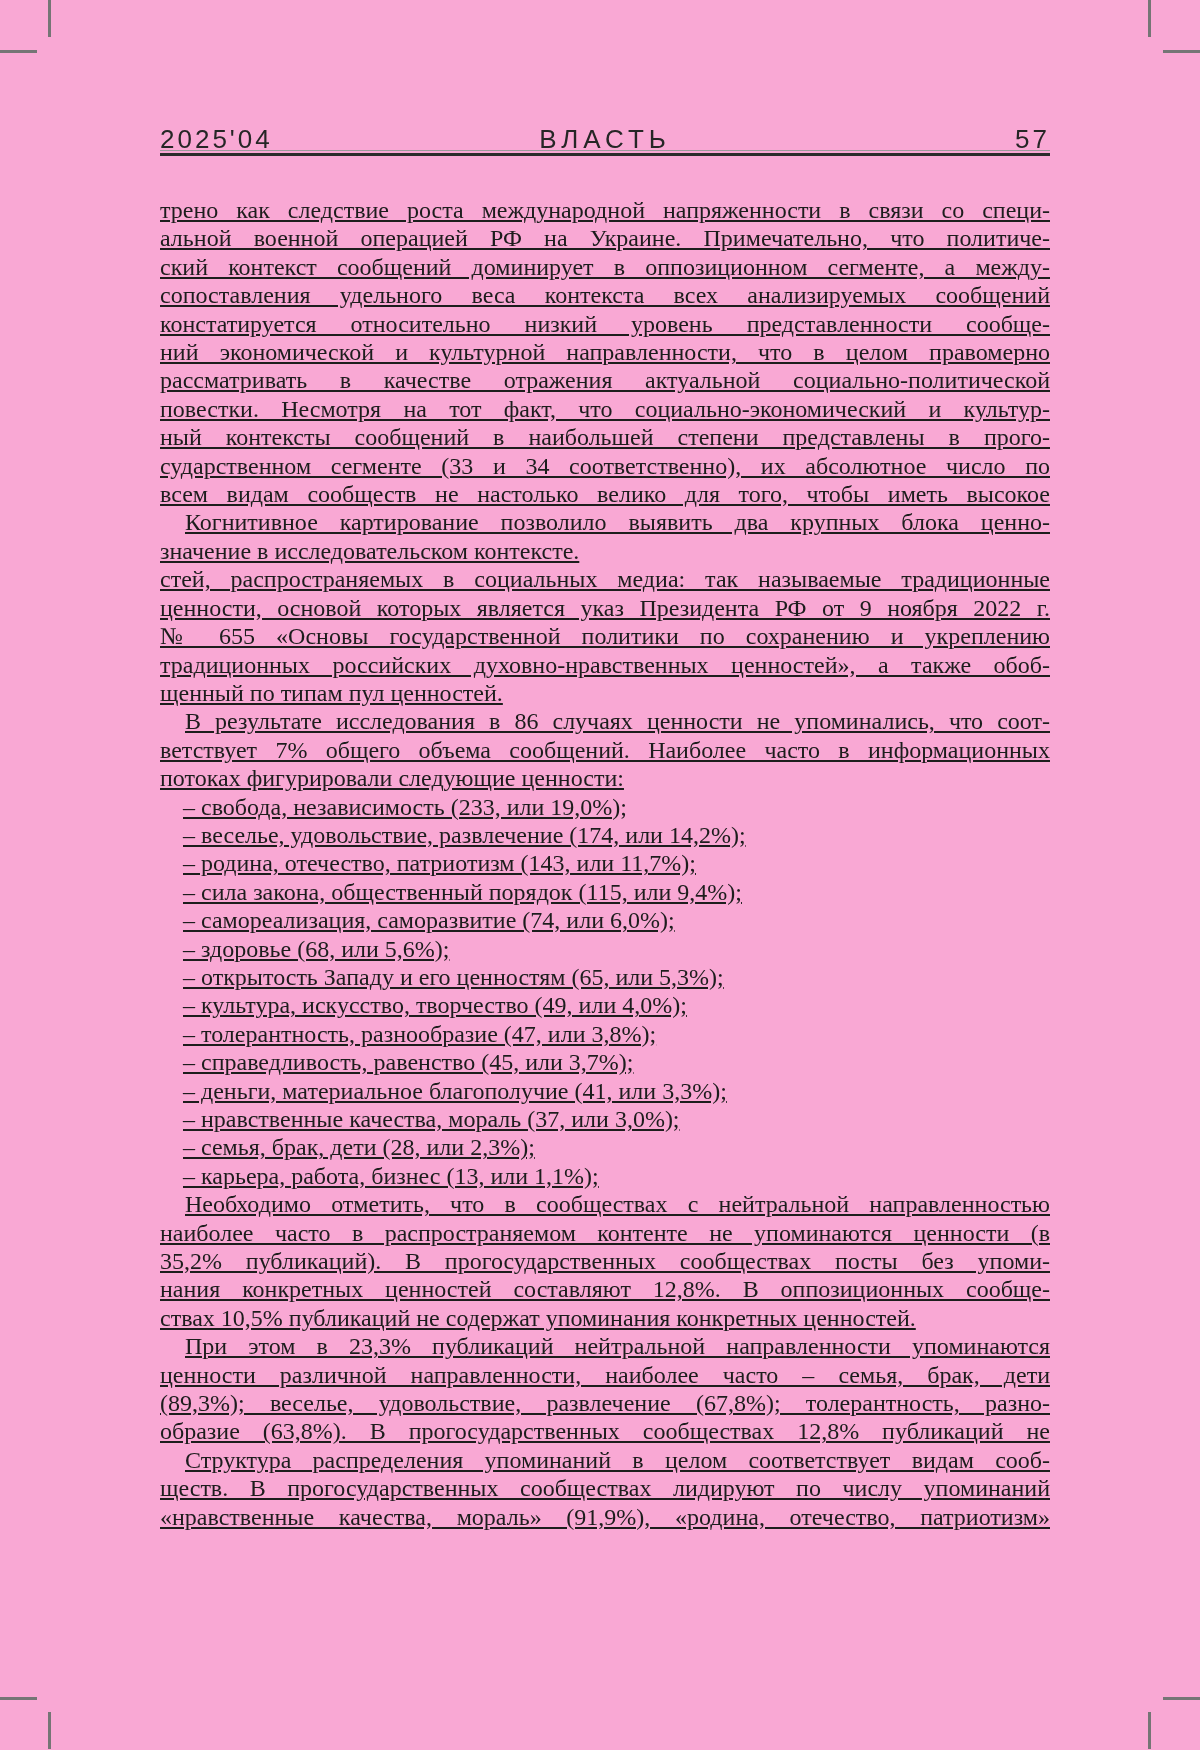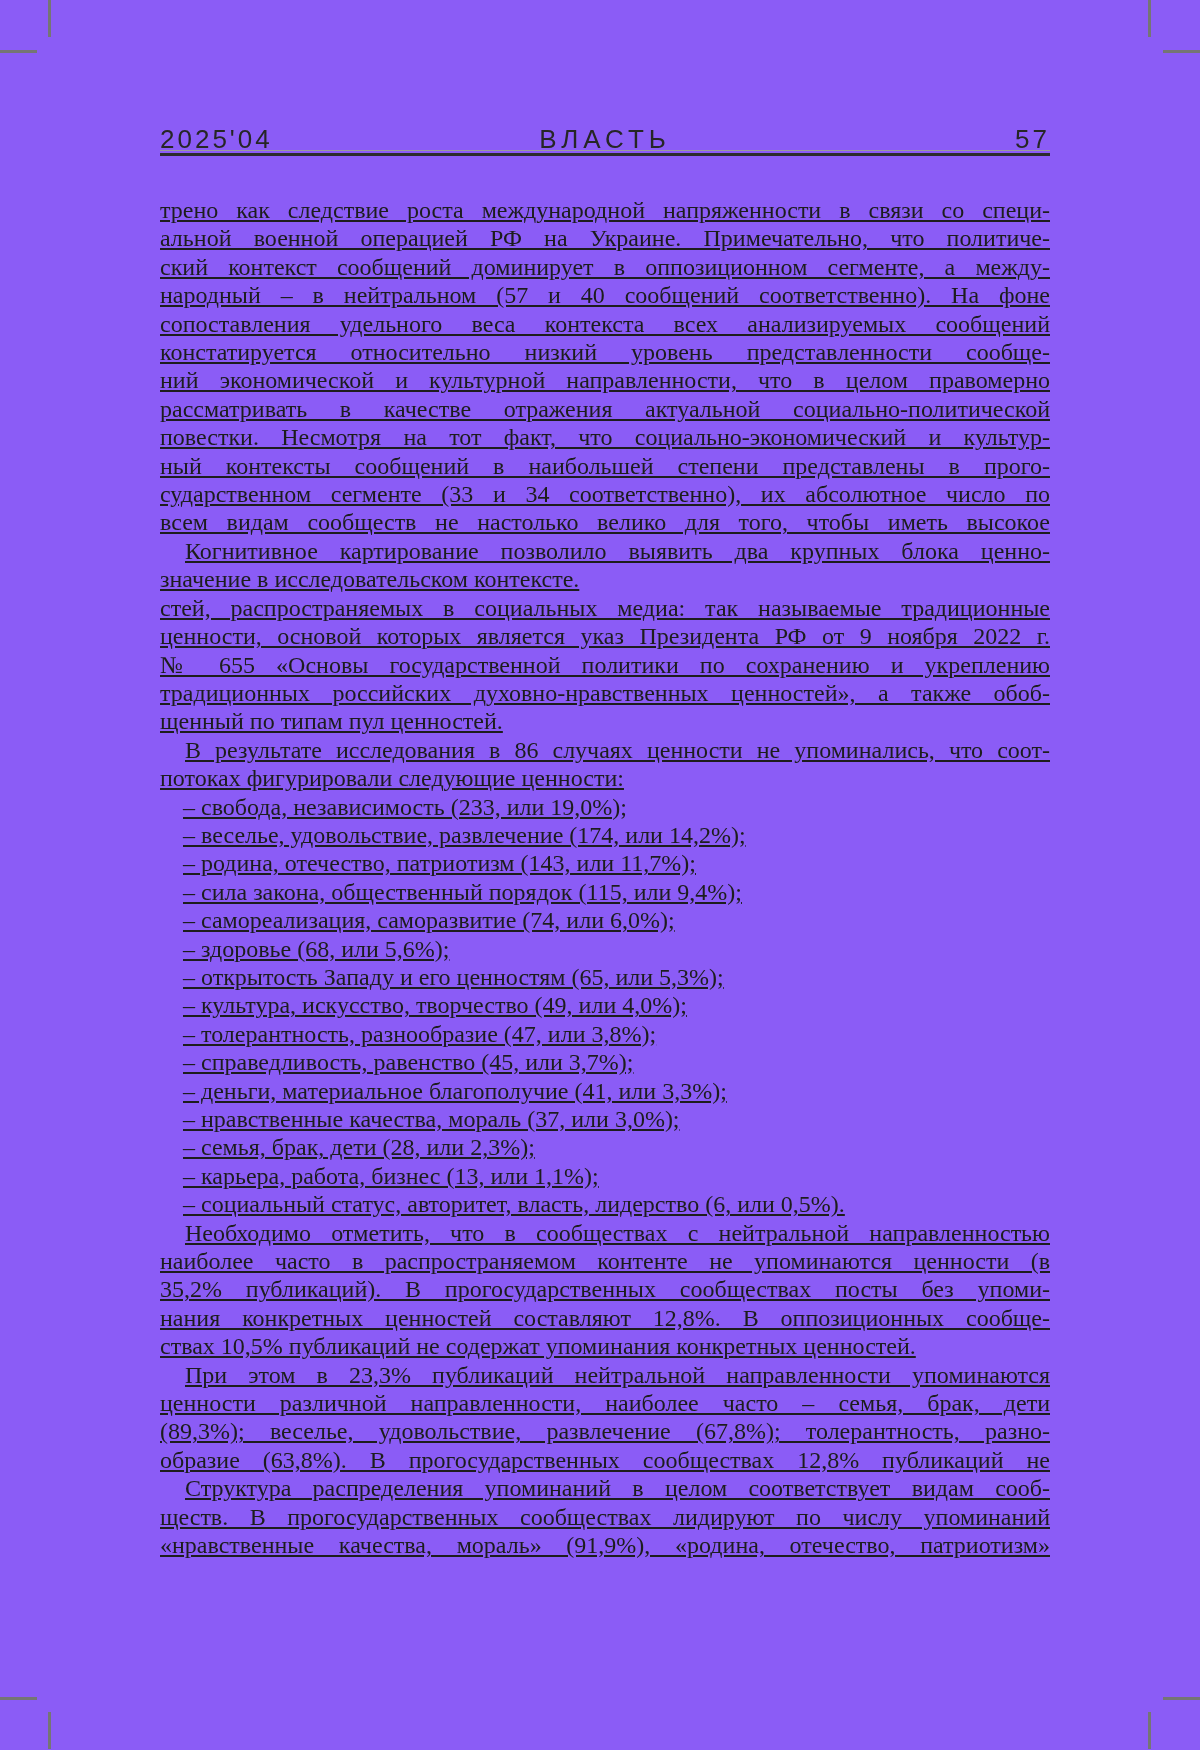--- a/index.html
+++ b/index.html
@@ -1,20 +1,20 @@
 <!DOCTYPE html>
 <html lang="ru"><head>
 <meta charset="utf-8">
 <style>
   * { margin:0; padding:0; box-sizing:border-box; }
   html,body { background:#ffffff; }
   .page {
     position:relative;
     width:1200px; height:1750px;
-    background:#8b5cf6;
+    background:#f9a8d4;
     overflow:hidden;
     font-family:"Liberation Serif", serif;
     color:#1d1d1d;
   }
   
   .crop { position:absolute; background:#757575; }
   .crop.v { width:3px; height:37px; }
   .crop.h { width:37px; height:3px; }
   .crop.tl-v { left:48px;   top:0; }
   .crop.tl-h { left:0;      top:50px; }
@@ -68,53 +68,52 @@
     <span class="issue">2025'04</span>
     <span class="journal">ВЛАСТЬ</span>
     <span class="pageno">57</span>
   </div>
   <div class="head-rule"></div>
 
   <div class="body-text">
       <div class="ln">трено как следствие роста международной напряженности в связи со специ-</div>
       <div class="ln">альной военной операцией РФ на Украине. Примечательно, что политиче-</div>
       <div class="ln">ский контекст сообщений доминирует в оппозиционном сегменте, а между-</div>
-      <div class="ln">народный – в нейтральном (57 и 40 сообщений соответственно). На фоне</div>
       <div class="ln">сопоставления удельного веса контекста всех анализируемых сообщений</div>
       <div class="ln">констатируется относительно низкий уровень представленности сообще-</div>
       <div class="ln">ний экономической и культурной направленности, что в целом правомерно</div>
       <div class="ln">рассматривать в качестве отражения актуальной социально-политической</div>
       <div class="ln">повестки. Несмотря на тот факт, что социально-экономический и культур-</div>
       <div class="ln">ный контексты сообщений в наибольшей степени представлены в прого-</div>
       <div class="ln">сударственном сегменте (33 и 34 соответственно), их абсолютное число по</div>
       <div class="ln">всем видам сообществ не настолько велико для того, чтобы иметь высокое</div>
       <div class="ln first">Когнитивное картирование позволило выявить два крупных блока ценно-</div>
       <div class="ln last">значение в исследовательском контексте.</div>
       <div class="ln">стей, распространяемых в социальных медиа: так называемые традиционные</div>
       <div class="ln">ценности, основой которых является указ Президента РФ от 9 ноября 2022 г.</div>
       <div class="ln">№ 655 «Основы государственной политики по сохранению и укреплению</div>
       <div class="ln">традиционных российских духовно-нравственных ценностей», а также обоб-</div>
       <div class="ln last">щенный по типам пул ценностей.</div>
       <div class="ln first">В результате исследования в 86 случаях ценности не упоминались, что соот-</div>
+      <div class="ln">ветствует 7% общего объема сообщений. Наиболее часто в информационных</div>
       <div class="ln last">потоках фигурировали следующие ценности:</div>
       <div class="ln list">– свобода, независимость (233, или 19,0%);</div>
       <div class="ln list">– веселье, удовольствие, развлечение (174, или 14,2%);</div>
       <div class="ln list">– родина, отечество, патриотизм (143, или 11,7%);</div>
       <div class="ln list">– сила закона, общественный порядок (115, или 9,4%);</div>
       <div class="ln list">– самореализация, саморазвитие (74, или 6,0%);</div>
       <div class="ln list">– здоровье (68, или 5,6%);</div>
       <div class="ln list">– открытость Западу и его ценностям (65, или 5,3%);</div>
       <div class="ln list">– культура, искусство, творчество (49, или 4,0%);</div>
       <div class="ln list">– толерантность, разнообразие (47, или 3,8%);</div>
       <div class="ln list">– справедливость, равенство (45, или 3,7%);</div>
       <div class="ln list">– деньги, материальное благополучие (41, или 3,3%);</div>
       <div class="ln list">– нравственные качества, мораль (37, или 3,0%);</div>
       <div class="ln list">– семья, брак, дети (28, или 2,3%);</div>
       <div class="ln list">– карьера, работа, бизнес (13, или 1,1%);</div>
-      <div class="ln list last">– социальный статус, авторитет, власть, лидерство (6, или 0,5%).</div>
       <div class="ln first">Необходимо отметить, что в сообществах с нейтральной направленностью</div>
       <div class="ln">наиболее часто в распространяемом контенте не упоминаются ценности (в</div>
       <div class="ln">35,2% публикаций). В прогосударственных сообществах посты без упоми-</div>
       <div class="ln">нания конкретных ценностей составляют 12,8%. В оппозиционных сообще-</div>
       <div class="ln last">ствах 10,5% публикаций не содержат упоминания конкретных ценностей.</div>
       <div class="ln first">При этом в 23,3% публикаций нейтральной направленности упоминаются</div>
       <div class="ln">ценности различной направленности, наиболее часто – семья, брак, дети</div>
       <div class="ln">(89,3%); веселье, удовольствие, развлечение (67,8%); толерантность, разно-</div>
       <div class="ln">образие (63,8%). В прогосударственных сообществах 12,8% публикаций не</div>
       <div class="ln first">Структура распределения упоминаний в целом соответствует видам сооб-</div>

